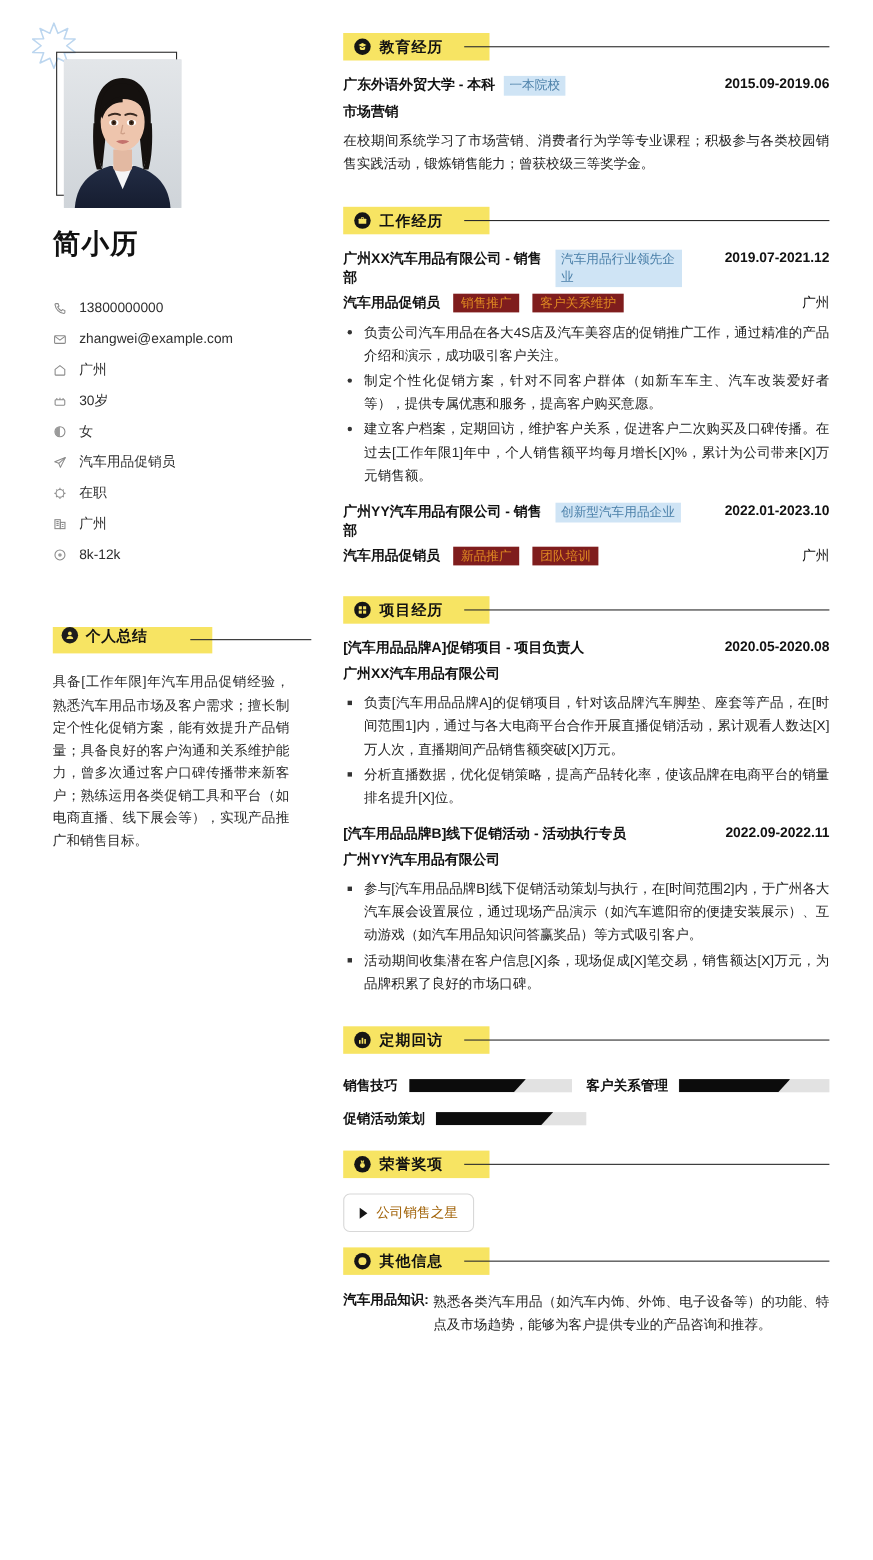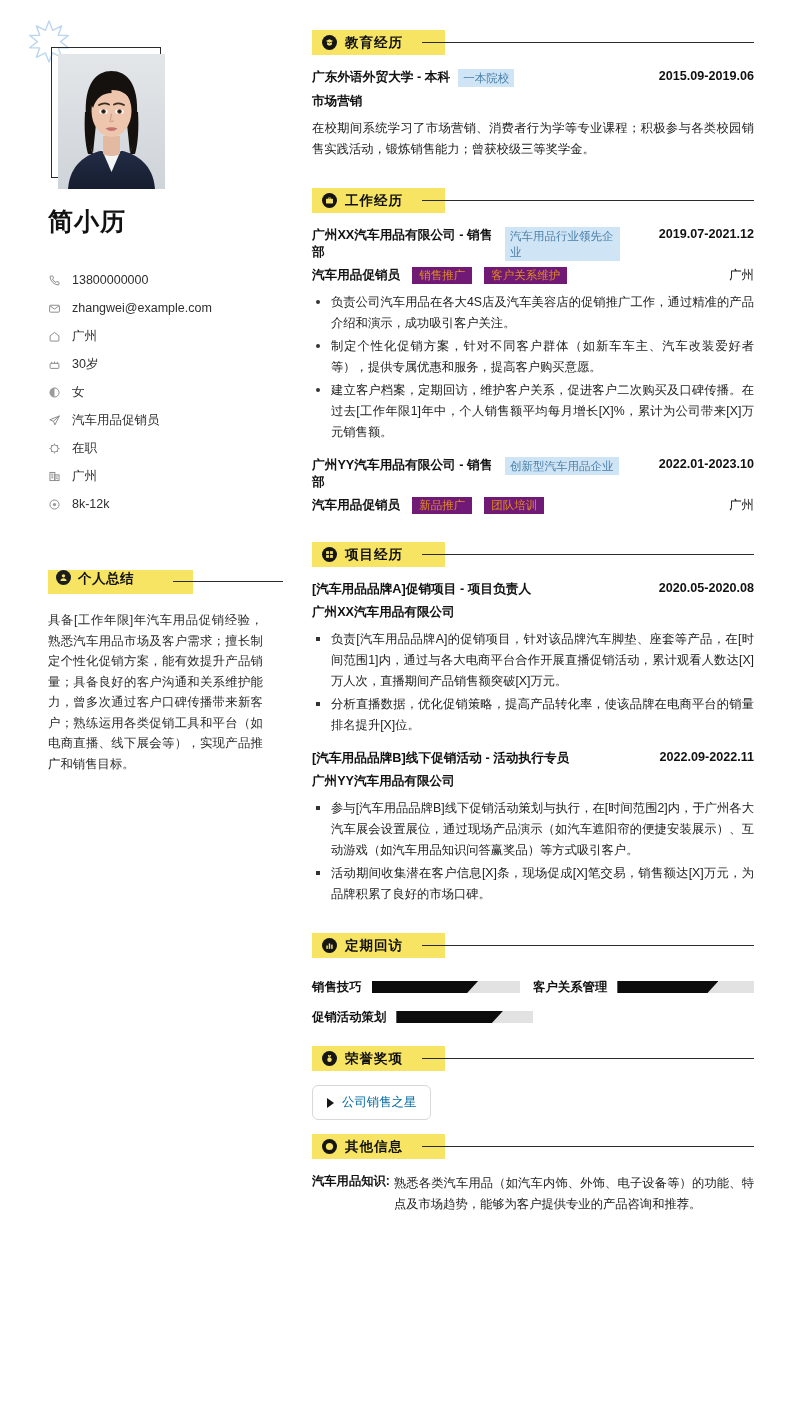--- a/index.html
+++ b/index.html
@@ -236,21 +236,21 @@
     display: flex;
     align-items: center;
     gap: 12px;
   }
   .role {
     font-size: 12.6px;
     font-weight: 700;
     color: #111;
   }
   .tag-orange {
-    background: #701a75;
+    background: #7f1d1d;
     color: #e08a22;
     font-size: 11.5px;
     padding: 1px 7px;
     font-weight: 400;
   }
   .loc {
     font-size: 12.4px;
     color: #111;
     white-space: nowrap;
   }
@@ -331,21 +331,21 @@
   
   .award-wrap { display: flex; gap: 10px; flex-wrap: wrap; margin-top: 4px; }
   .award-card {
     display: inline-flex;
     align-items: center;
     gap: 8px;
     border: 1px solid #d8d8d8;
     border-radius: 6px;
     padding: 8px 14px;
     font-size: 12.4px;
-    color: #0369a1;
+    color: #a16207;
     background: #fff;
     justify-content: flex-end;
   }
   .award-card .tri {
     width: 0; height: 0;
     border-left: 7px solid #151515;
     border-top: 5px solid transparent;
     border-bottom: 5px solid transparent;
   }
 

